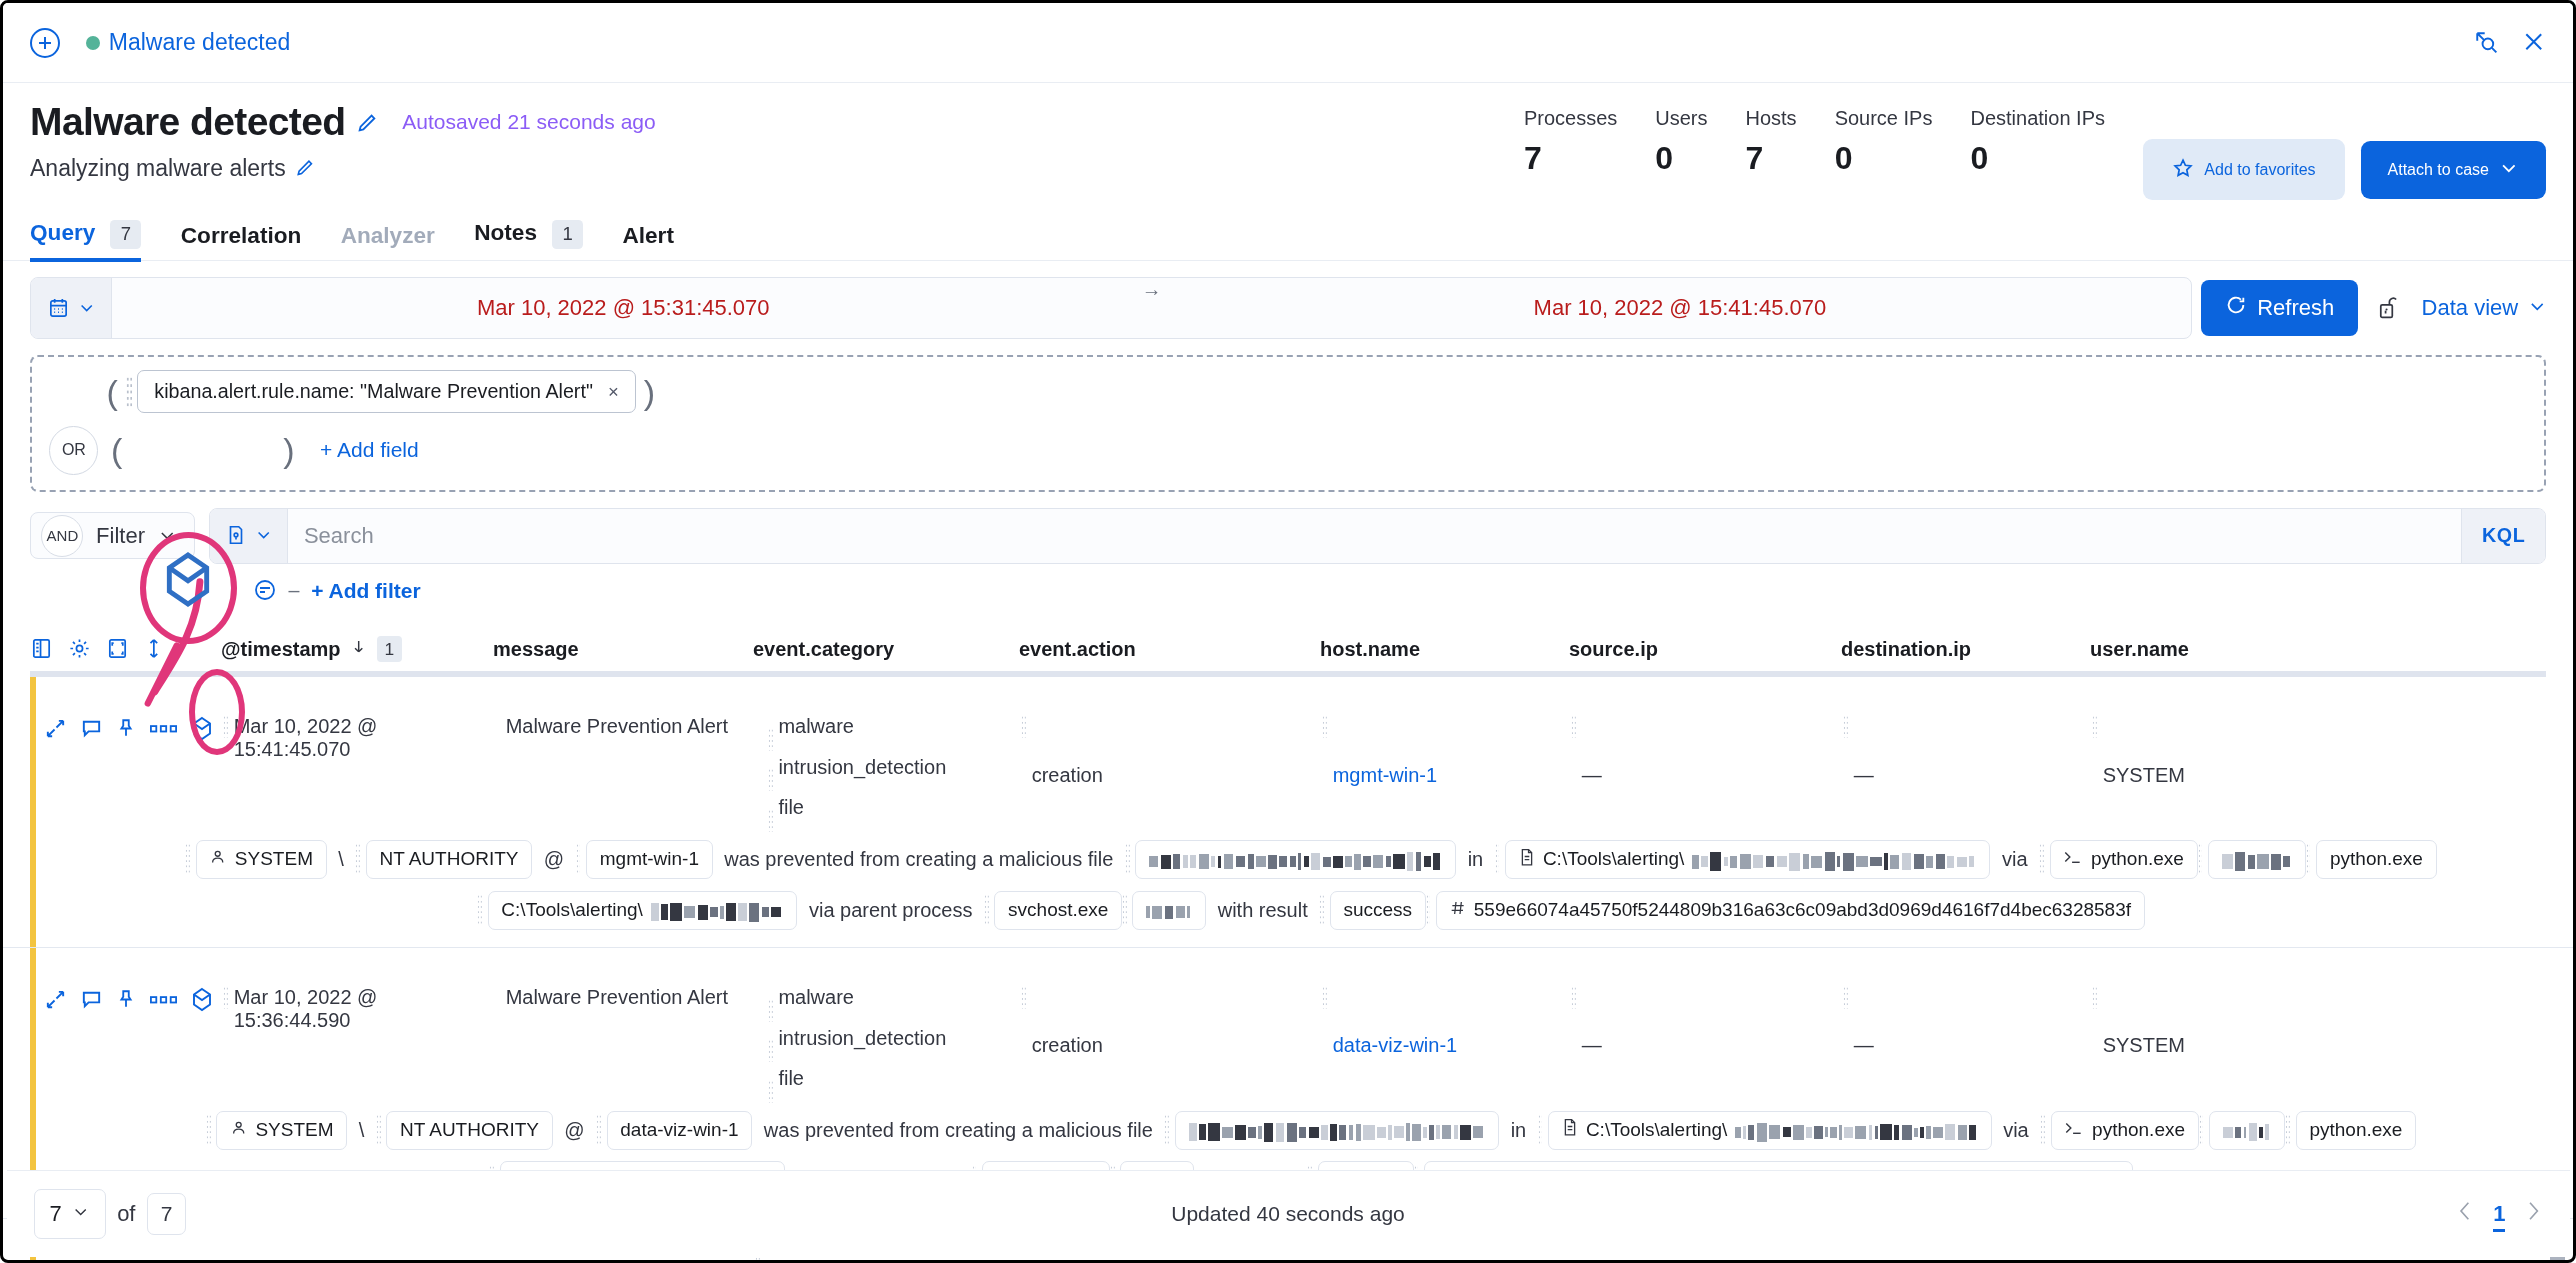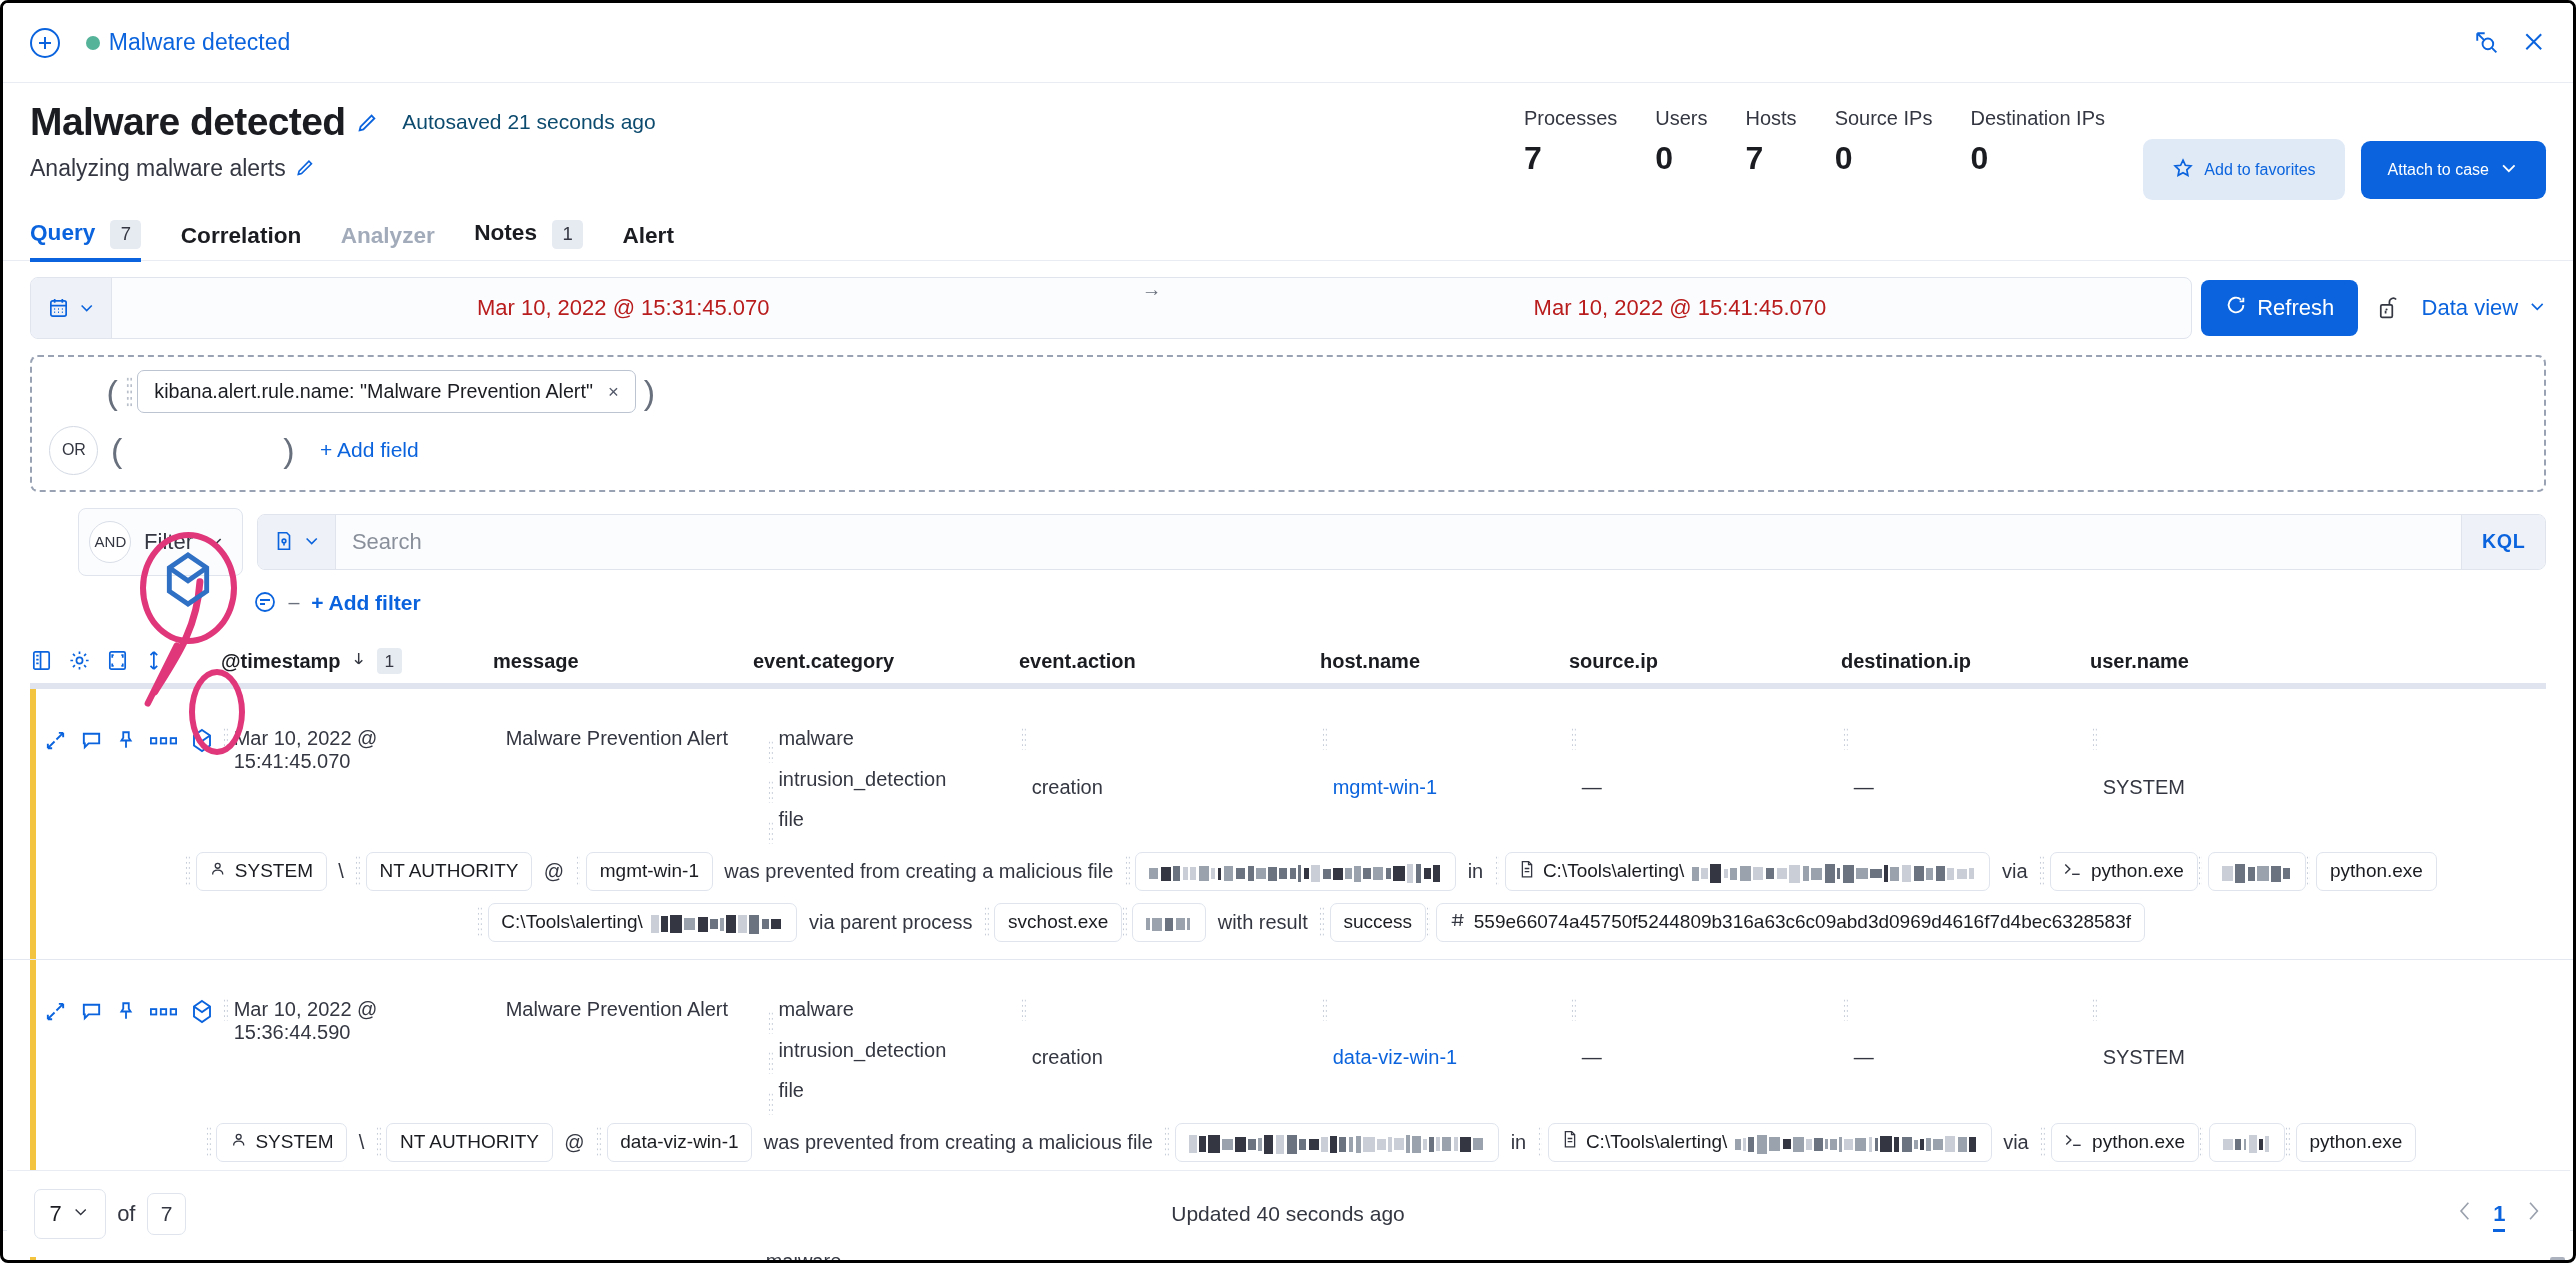--- a/index.html
+++ b/index.html
@@ -34,21 +34,21 @@
     width:14px; height:14px; border-radius:50%; background:#54b399; margin:0 9.3px 0 25.5px;
   }
   .crumb-text { color:#0b64dd; font-size:23px; }
   .topbar-right { margin-left:auto; display:flex; align-items:center; gap:22px; }
   .icon-btn { cursor:default; }
   
   .titlewrap { padding:17.4px 27px 0 27px; display:flex; align-items:flex-start; }
   .titleleft { flex:0 0 auto; }
   .title-row { display:flex; align-items:center; gap:10.4px; }
   .page-title { font-size:39px; font-weight:bold; color:#1a1c21; letter-spacing:-0.6px; }
-  .autosaved { font-size:21px; color:#0c4a6e; margin-left:15px; }
+  .autosaved { font-size:21px; color:#8b5cf6; margin-left:15px; }
   .subtitle-row { display:flex; align-items:center; gap:9.3px; margin-top:10.4px; }
   .subtitle { font-size:23px; color:#343741; }
   .pencil { width:21px; height:21px; flex:0 0 auto; }
   
   .stats { margin-left:auto; display:flex; align-items:flex-start; gap:0; padding-top:7px; }
   .stat { text-align:left; padding-right:38px; }
   .stat-label { font-size:20px; color:#343741; white-space:nowrap; }
   .stat-value { font-size:32px; font-weight:bold; color:#1a1c21; margin-top:9.3px; }
   .hdr-actions { display:flex; align-items:center; gap:16px; padding-top:32px; }
   .btn {
@@ -95,21 +95,21 @@
   }
   .pill-empty { border:none; width:145px; }
   .x-mini { color:#54596a; font-size:18.5px; }
   .or-chip { width:49px; height:49px; border:1.7px solid #d3d9e3; border-radius:50%;
              display:flex; align-items:center; justify-content:center;
              font-size:16px; color:#343741; background:#fff; margin-right:4.6px; }
   .addfield { color:#0b64dd; font-size:21px; margin-left:17.4px; }
   
   .searchrow { display:flex; align-items:center; margin-top:16px; gap:14px; }
   .filter-btn { border:1.7px solid #dfe4ed; background:#fbfcfe; border-radius:8px;
-                height:68px; display:flex; align-items:center; gap:12.7px; padding:0 17.4px 0 10.4px;margin-left:48px; }
+                height:47px; display:flex; align-items:center; gap:12.7px; padding:0 17.4px 0 10.4px; }
   .and-chip { width:42px; height:42px; border:1.7px solid #d9dee7; border-radius:50%;
               display:flex; align-items:center; justify-content:center; font-size:15px; background:#fff; }
   .filter-label { font-size:22px; color:#343741; }
   .searchbar { flex:1 1 auto; display:flex; align-items:stretch;
                border:1.7px solid #dfe4ed; border-radius:8px; overflow:hidden; background:#fbfcfe; height:56px; }
   .save-prefix { display:flex; align-items:center; gap:8px; padding:0 15px; background:#eef1f7; border-right:1.7px solid #dfe4ed; }
   .search-input { flex:1 1 auto; display:flex; align-items:center; padding-left:16px;
                   font-size:22px; color:#8a909b; }
   .kql { display:flex; align-items:center; padding:0 19.7px; background:#eef1f7;
          border-left:1.7px solid #dfe4ed; font-size:19.7px; font-weight:bold; color:#0b64dd; letter-spacing:0.6px; }

